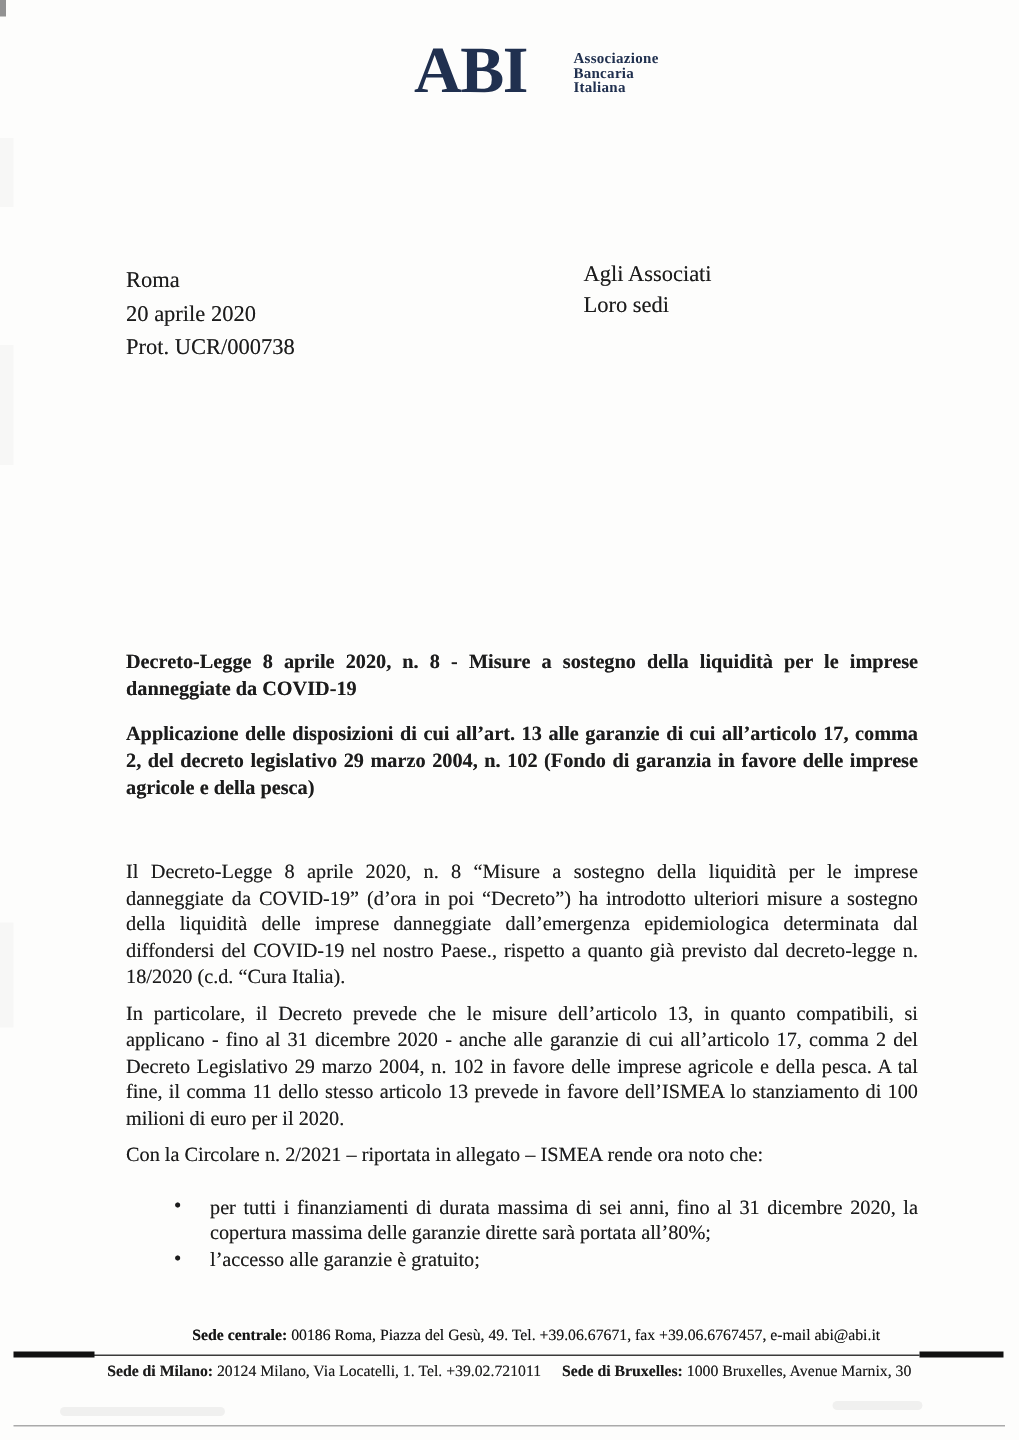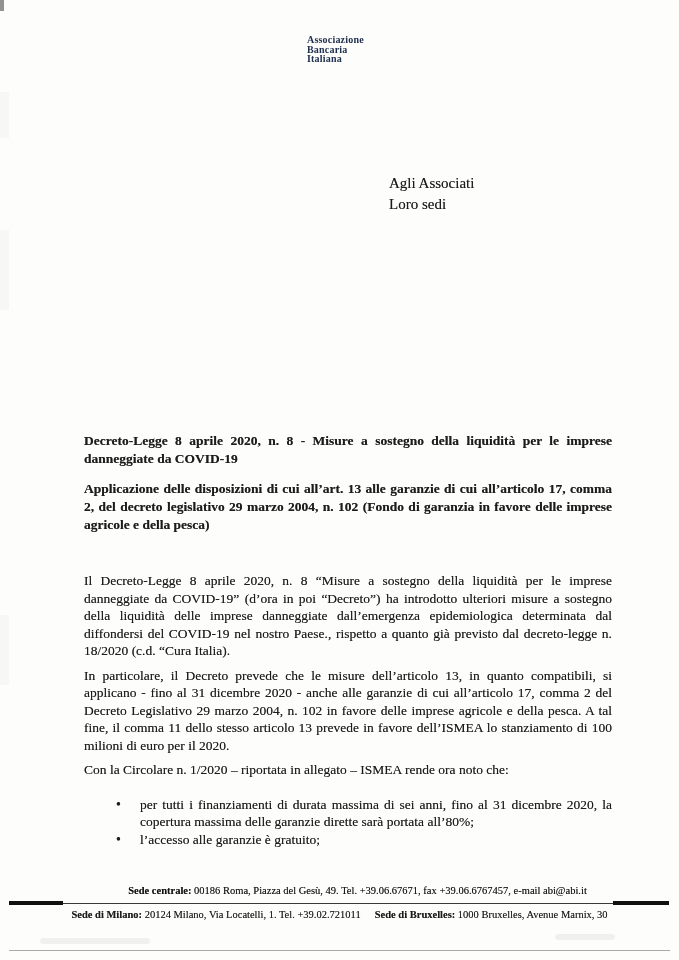--- a/index.html
+++ b/index.html
@@ -68,41 +68,47 @@
 
   <div class="scan-corner"></div>
   <div class="scan-band b1"></div>
   <div class="scan-band b2"></div>
   <div class="scan-band b3"></div>
   <div class="scan-bottom-line"></div>
   <div class="scan-smudge s1"></div>
   <div class="scan-smudge s2"></div>
 
   <div class="logo" style="color:#20304f;">
+    <div class="logo-abbr">ABI</div>
     <div class="logo-org">
       <div>Associazione</div>
       <div>Bancaria</div>
       <div>Italiana</div>
     </div>
   </div>
 
+  <div class="dateblock">
+    <div>Roma</div>
+    <div>20 aprile 2020</div>
+    <div>Prot. UCR/000738</div>
+  </div>
 
   <div class="recipient">
     <div>Agli Associati</div>
     <div>Loro sedi</div>
   </div>
 
   <div class="content">
     <p class="subject">Decreto-Legge 8 aprile 2020, n. 8 - Misure a sostegno della liquidità per le imprese danneggiate da COVID-19</p>
     <p class="subject second">Applicazione delle disposizioni di cui all’art. 13 alle garanzie di cui all’articolo 17, comma 2, del decreto legislativo 29 marzo 2004, n. 102 (Fondo di garanzia in favore delle imprese agricole e della pesca)</p>
 
     <div class="body-text">
       <p>Il Decreto-Legge 8 aprile 2020, n. 8 “Misure a sostegno della liquidità per le imprese danneggiate da COVID-19” (d’ora in poi “Decreto”) ha introdotto ulteriori misure a sostegno della liquidità delle imprese danneggiate dall’emergenza epidemiologica determinata dal diffondersi del COVID-19 nel nostro Paese., rispetto a quanto già previsto dal decreto-legge n. 18/2020 (c.d. “Cura Italia).</p>
       <p>In particolare, il Decreto prevede che le misure dell’articolo 13, in quanto compatibili, si applicano - fino al 31 dicembre 2020 - anche alle garanzie di cui all’articolo 17, comma 2 del Decreto Legislativo 29 marzo 2004, n. 102 in favore delle imprese agricole e della pesca. A tal fine, il comma 11 dello stesso articolo 13 prevede in favore dell’ISMEA lo stanziamento di 100 milioni di euro per il 2020.</p>
-      <p class="pre-list">Con la Circolare n. 1/2020 – riportata in allegato – ISMEA rende ora noto che:</p>
+      <p class="pre-list">Con la Circolare n. 2/2021 – riportata in allegato – ISMEA rende ora noto che:</p>
       <ul class="bullet-list">
         <li>per tutti i finanziamenti di durata massima di sei anni, fino al 31 dicembre 2020, la copertura massima delle garanzie dirette sarà portata all’80%;</li>
         <li>l’accesso alle garanzie è gratuito;</li>
       </ul>
     </div>
   </div>
 
   <div class="footer">
     <b>Sede centrale:</b><span> 00186 Roma, Piazza del Gesù, 49. Tel. +39.06.67671, fax +39.06.6767457, e-mail abi@abi.it</span>
   </div>

